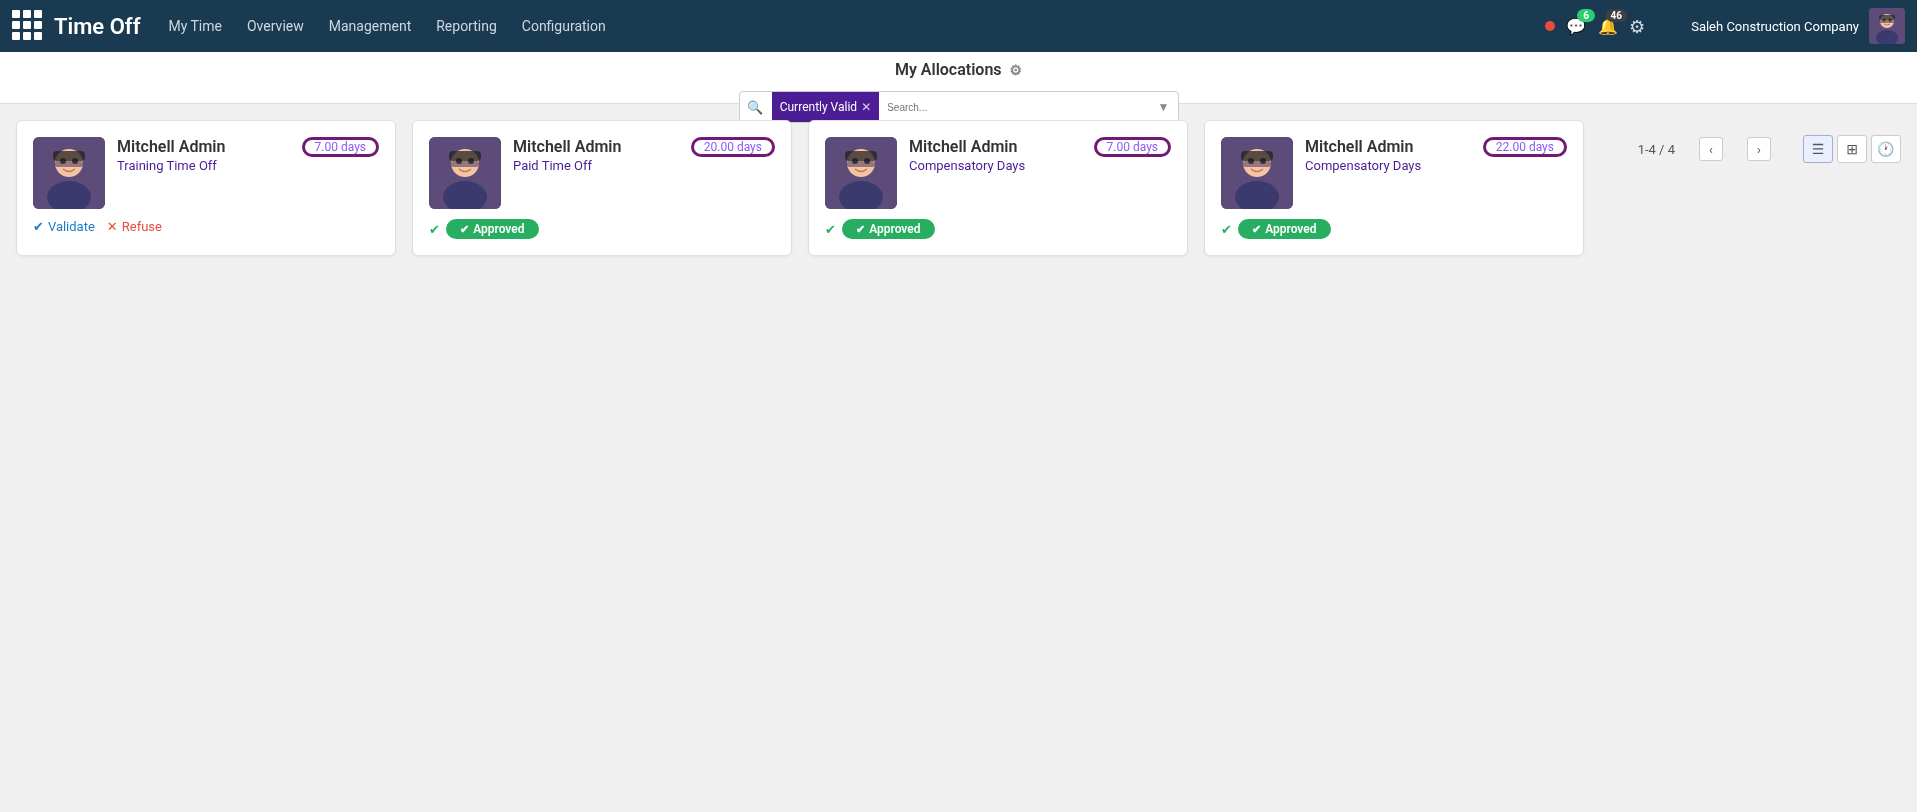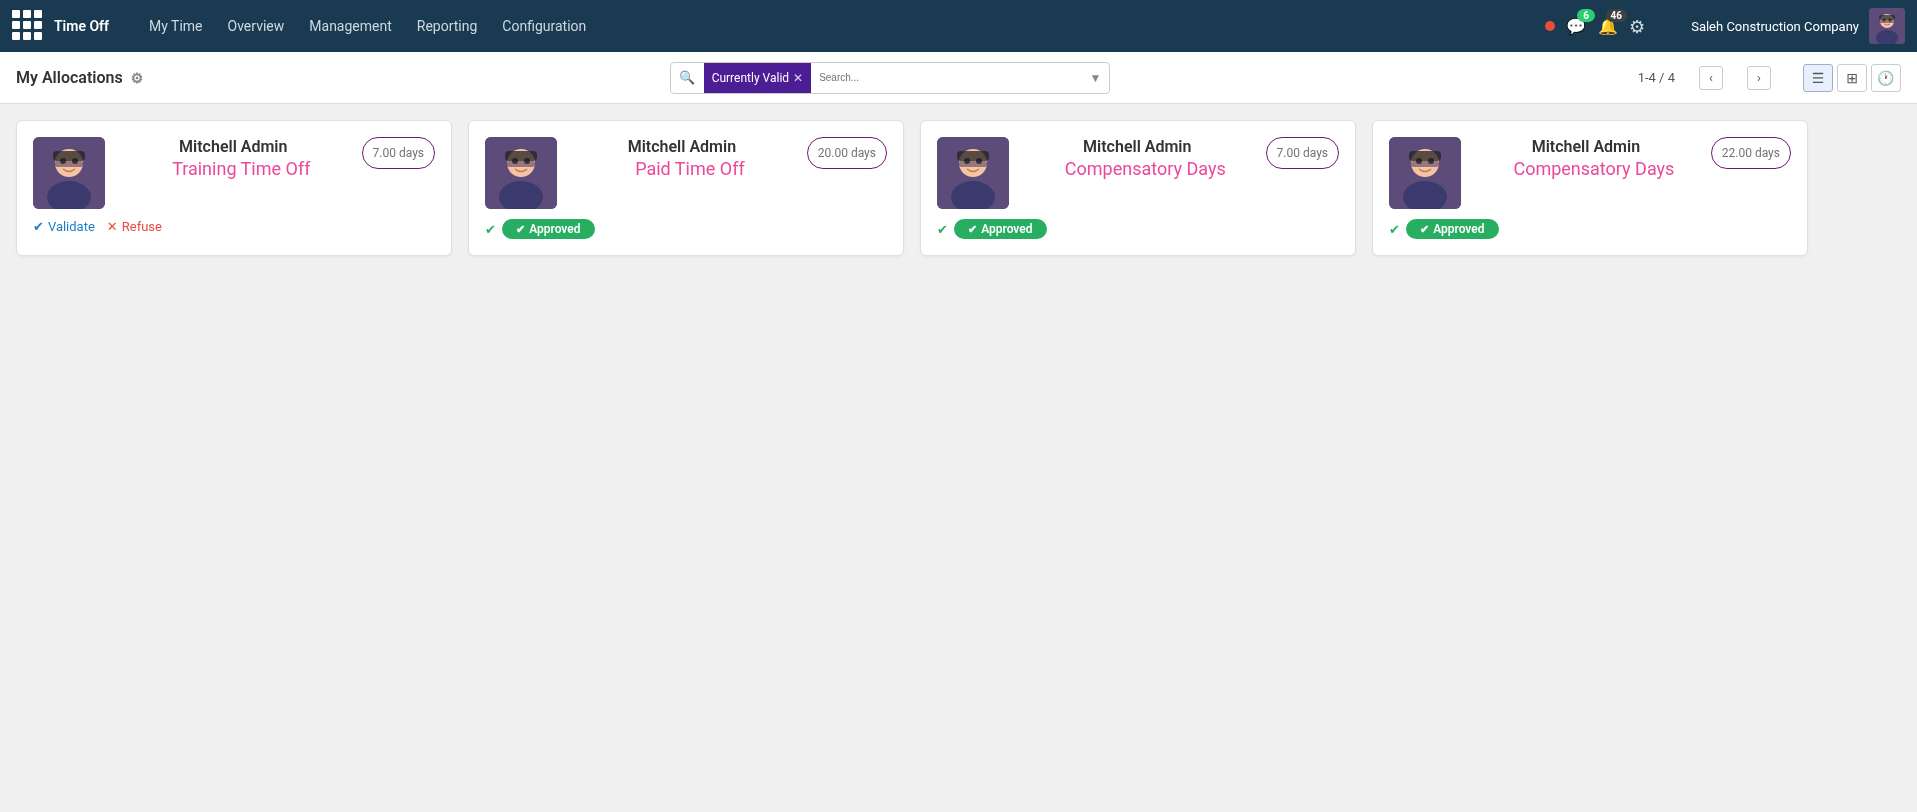--- a/index.html
+++ b/index.html
@@ -17,21 +17,21 @@
     }
     .topnav-grid-icon {
       width: 32px; height: 32px;
       display: grid; grid-template-columns: repeat(3,8px); grid-template-rows: repeat(3,8px);
       gap: 3px; cursor: pointer; margin-right: 10px;
     }
     .topnav-grid-icon span {
       background: #fff; border-radius: 1px; display: block;
     }
     .topnav-appname {
-      font-size: 14px; font-weight: 600; color: #fff; margin-right: 28px; white-space: nowrap;
+      font-size: 22px; font-weight: 600; color: #fff; margin-right: 16px; white-space: nowrap;
     }
     .topnav-menu {
       display: flex; gap: 1px; flex: 1;
     }
     .topnav-menu-item {
       color: #cdd8e0; font-size: 14px; padding: 6px 12px; border-radius: 4px; cursor: pointer; white-space: nowrap;
     }
     .topnav-right {
       display: flex; align-items: center; gap: 10px; margin-left: auto;
     }
@@ -53,22 +53,22 @@
     .topnav-company { font-size: 13px; color: #fff; white-space: nowrap; margin-left: 36px; }
     .topnav-avatar {
       width: 36px; height: 36px; border-radius: 4px; overflow: hidden; cursor: pointer;
       background: #5d4c7a; display: flex; align-items: center; justify-content: center;
     }
     .avatar-svg { width: 36px; height: 36px; }
 
     
     .subheader {
       background: #fff; border-bottom: 1px solid #ddd;
-      display: flex; align-items: center; padding: 16px 16px;
-      height: 52px; gap: 12px;
+      display: flex; align-items: center; padding: 8px 16px;
+      height: 52px; gap: 12px; flex-direction: column;
     }
     .subheader-title {
       font-size: 16px; font-weight: 600; color: #333; display: flex; align-items: center; gap: 8px;
     }
     .gear-small { font-size: 14px; color: #888; cursor: pointer; }
     .search-area {
       flex: 1; display: flex; align-items: center; justify-content: center;
     }
     .search-bar {
       display: flex; align-items: center; border: 1px solid #ccc; border-radius: 4px;
@@ -102,38 +102,37 @@
     .view-btn.active { background: #e8f0fe; border-color: #aac; }
 
     
     .main-content {
       padding: 16px; display: flex; gap: 16px; flex-wrap: wrap;
     }
 
     
     .alloc-card {
       background: #fff; border: 1px solid #e0e0e0; border-radius: 6px;
-      padding: 16px; width: 436px; display: flex; flex-direction: column; gap: 6px;
+      padding: 16px; width: 380px; display: flex; flex-direction: column; gap: 6px;
       box-shadow: 0 1px 3px rgba(0,0,0,0.05);
-      text-align: center;
     }
     .card-header {
       display: flex; align-items: flex-start; gap: 12px;
     }
     .card-avatar {
       width: 72px; height: 72px; border-radius: 6px; overflow: hidden; flex-shrink: 0;
       background: #5d4c7a;
     }
     .card-avatar svg { width: 72px; height: 72px; }
     .card-info { flex: 1; }
     .card-name { font-size: 16px; font-weight: 600; color: #333; }
-    .card-type { font-size: 18px; color: #ec4899; margin-top: 2px; margin-left: 16px; }
+    .card-type { font-size: 13px; color: #4c1d95; margin-top: 2px; }
     .card-days-badge {
-      border: 1px solid #701a75; border-radius: 20px; padding: 8px 10px;
-      font-size: 12px; color: #737373; white-space: nowrap; margin-left: auto; flex-shrink: 0;
+      border: 3px solid #701a75; border-radius: 20px; padding: 0 10px;
+      font-size: 12px; color: #8b5cf6; white-space: nowrap; margin-left: auto; flex-shrink: 0;
     }
     .card-status { display: flex; align-items: center; gap: 6px; margin-top: 4px; }
     .status-approved {
       background: #27ae60; color: #fff; border-radius: 20px; padding: 3px 14px;
       font-size: 12px; font-weight: 600; display: flex; align-items: center; gap: 4px;
     }
     .checkmark { color: #fff; font-size: 11px; }
     .checkmark-gray { color: #27ae60; font-size: 13px; }
     .card-actions { display: flex; gap: 12px; margin-top: 4px; }
     .action-validate { color: #1a7ec8; font-size: 13px; cursor: pointer; display: flex; align-items: center; gap: 4px; }

